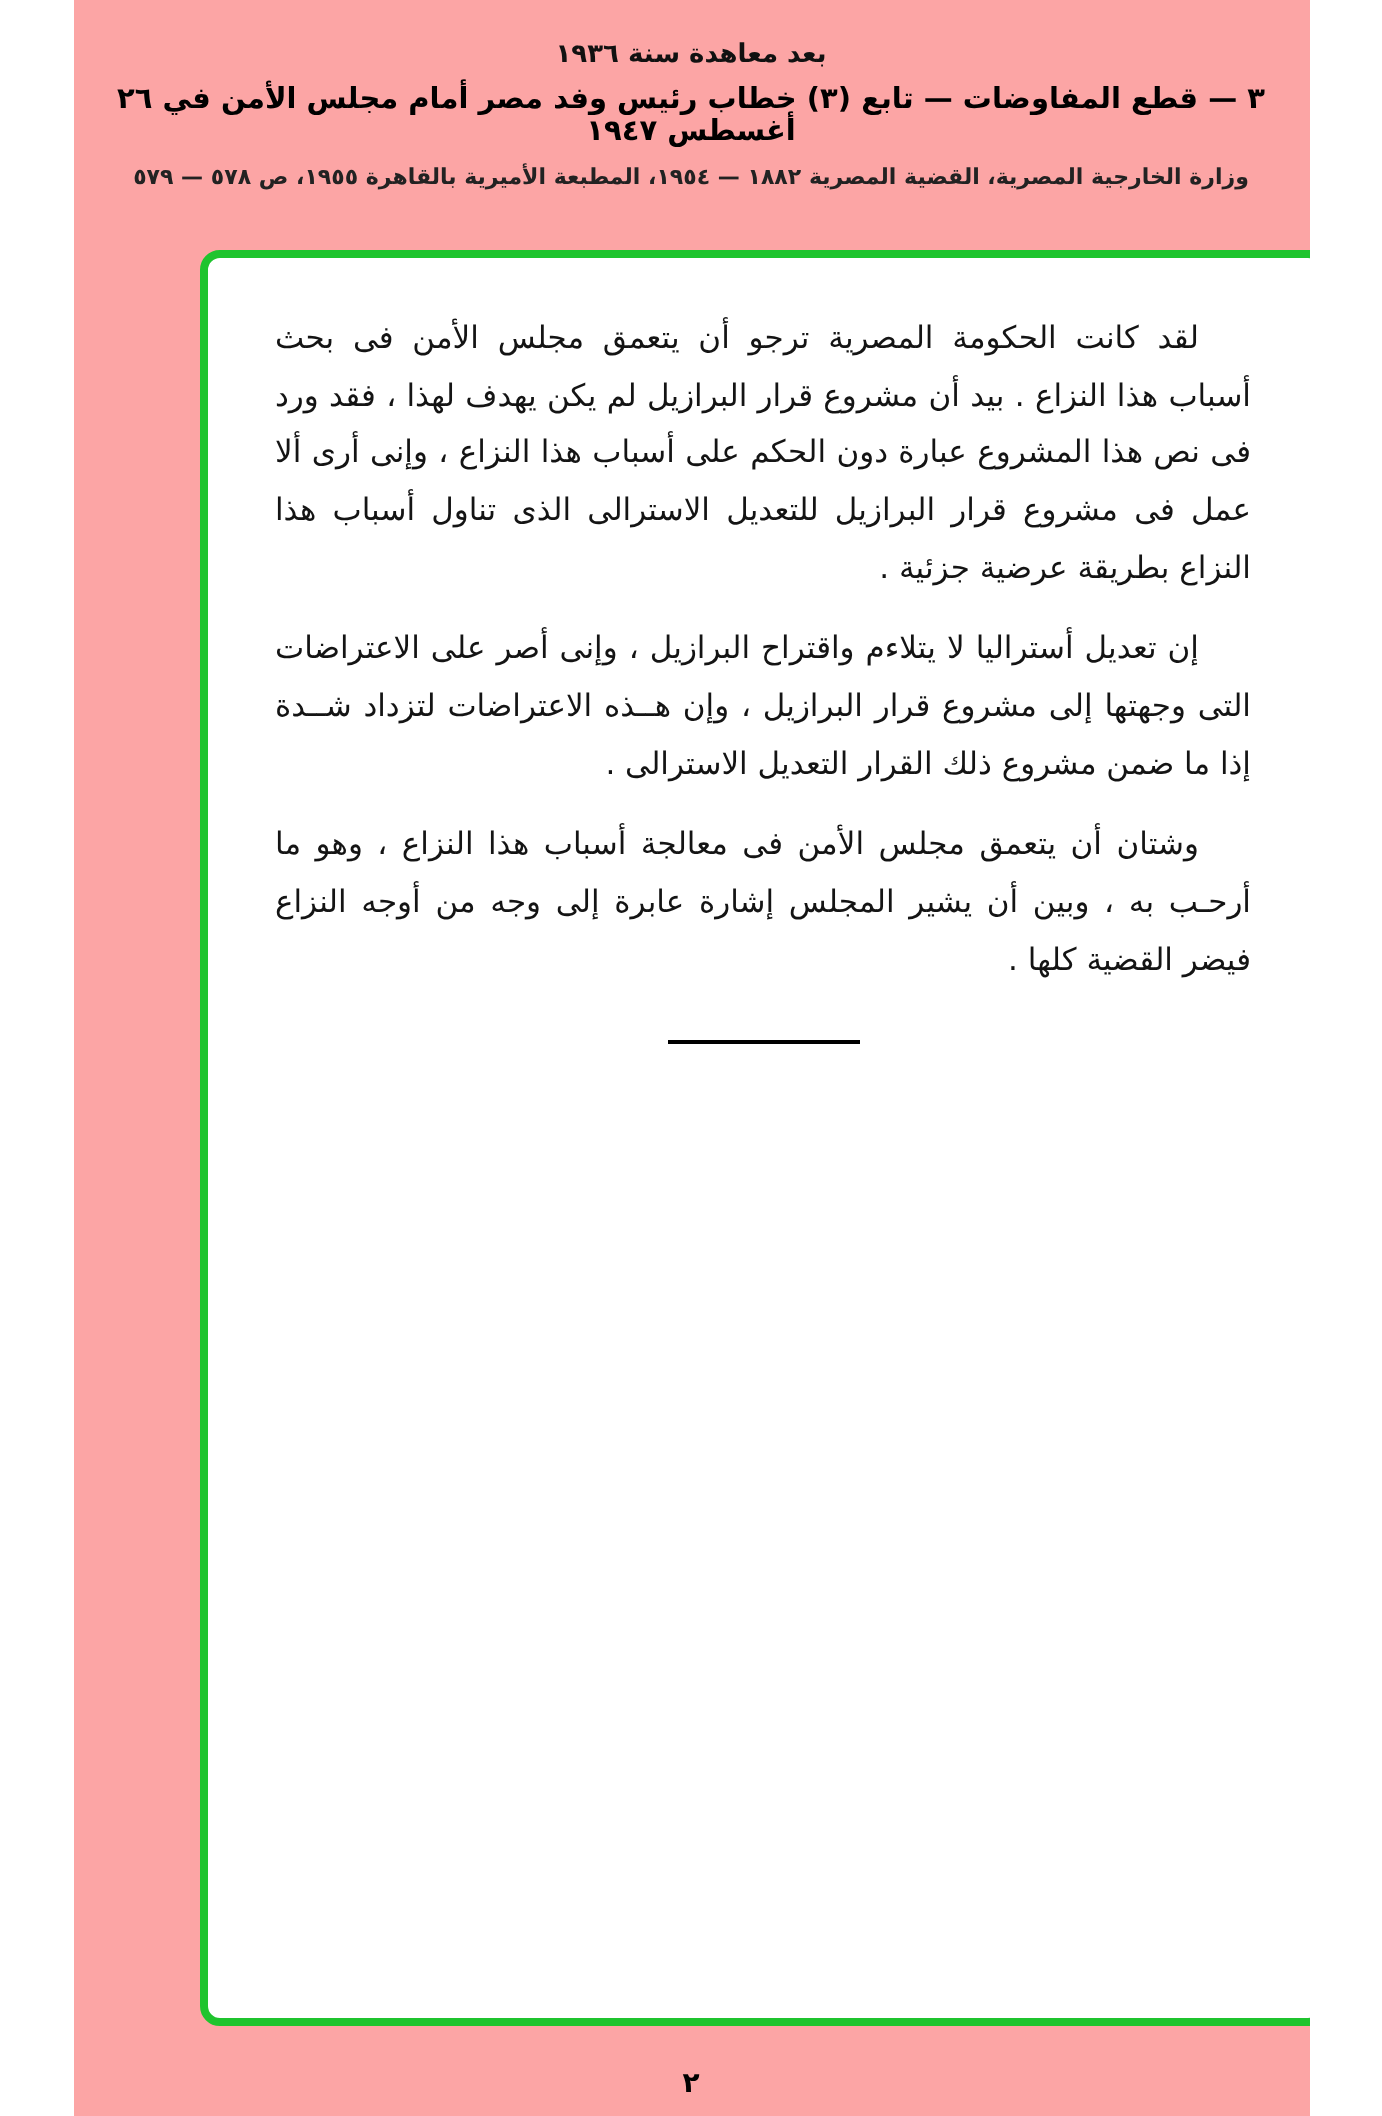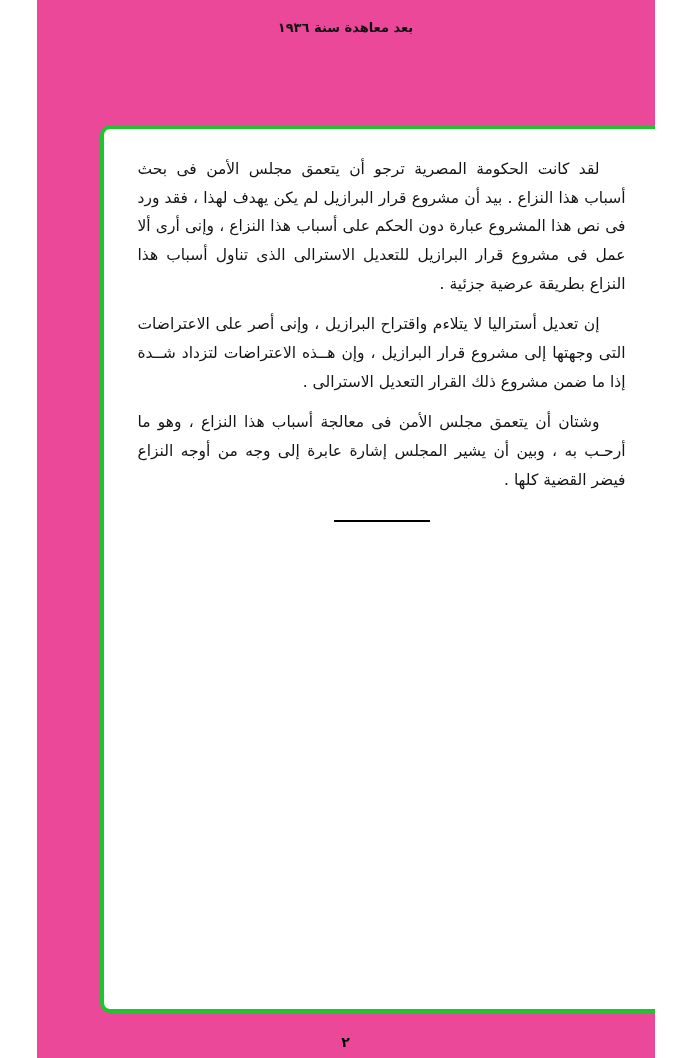--- a/index.html
+++ b/index.html
@@ -5,21 +5,21 @@
   * { margin: 0; padding: 0; box-sizing: border-box; }
   html, body {
     background: #ffffff;
     font-family: "DejaVu Sans", sans-serif;
   }
   .page {
     position: relative;
     width: 618px;
     height: 1058px;
     margin: 0 auto;
-    background: #ec4899;
+    background: #fca5a5;
     overflow: hidden;
   }
   .header {
     text-align: center;
     padding-top: 20px;
     direction: rtl;
   }
   .header-line1 {
     font-size: 13px;
     font-weight: bold;
@@ -84,20 +84,22 @@
     color: #000;
   }
 </style>
 </head>
 <body>
 
 <div class="page">
 
   <div class="header">
     <div class="header-line1">بعد معاهدة سنة ١٩٣٦</div>
+    <div class="header-line2">٣ — قطع المفاوضات — تابع (٣) خطاب رئيس وفد مصر أمام مجلس الأمن في ٢٦ أغسطس ١٩٤٧</div>
+    <div class="header-line3">وزارة الخارجية المصرية، القضية المصرية ١٨٨٢ — ١٩٥٤، المطبعة الأميرية بالقاهرة ١٩٥٥، ص ٥٧٨ — ٥٧٩</div>
   </div>
 
   <div class="green-box">
 
     <p class="box-paragraph">لقد كانت الحكومة المصرية ترجو أن يتعمق مجلس الأمن فى بحث أسباب هذا النزاع . بيد أن مشروع قرار البرازيل لم يكن يهدف لهذا ، فقد ورد فى نص هذا المشروع عبارة دون الحكم على أسباب هذا النزاع ، وإنى أرى ألا عمل فى مشروع قرار البرازيل للتعديل الاسترالى الذى تناول أسباب هذا النزاع بطريقة عرضية جزئية .</p>
 
     <p class="box-paragraph">إن تعديل أستراليا لا يتلاءم واقتراح البرازيل ، وإنى أصر على الاعتراضات التى وجهتها إلى مشروع قرار البرازيل ، وإن هــذه الاعتراضات لتزداد شــدة إذا ما ضمن مشروع ذلك القرار التعديل الاسترالى .</p>
 
     <p class="box-paragraph">وشتان أن يتعمق مجلس الأمن فى معالجة أسباب هذا النزاع ، وهو ما أرحـب به ، وبين أن يشير المجلس إشارة عابرة إلى وجه من أوجه النزاع فيضر القضية كلها .</p>
 

